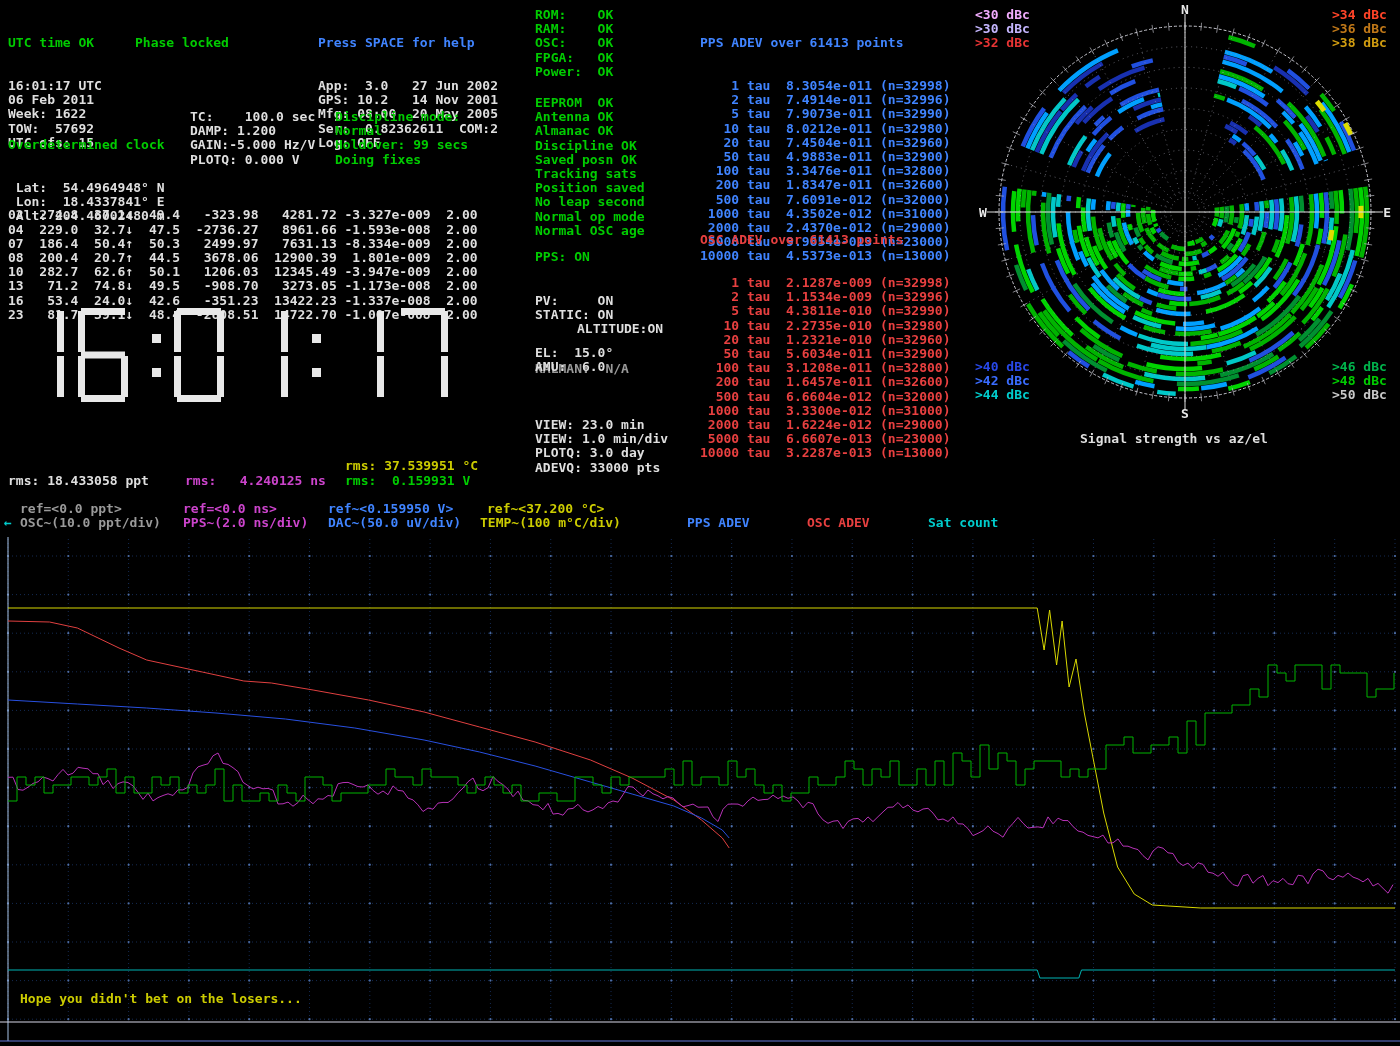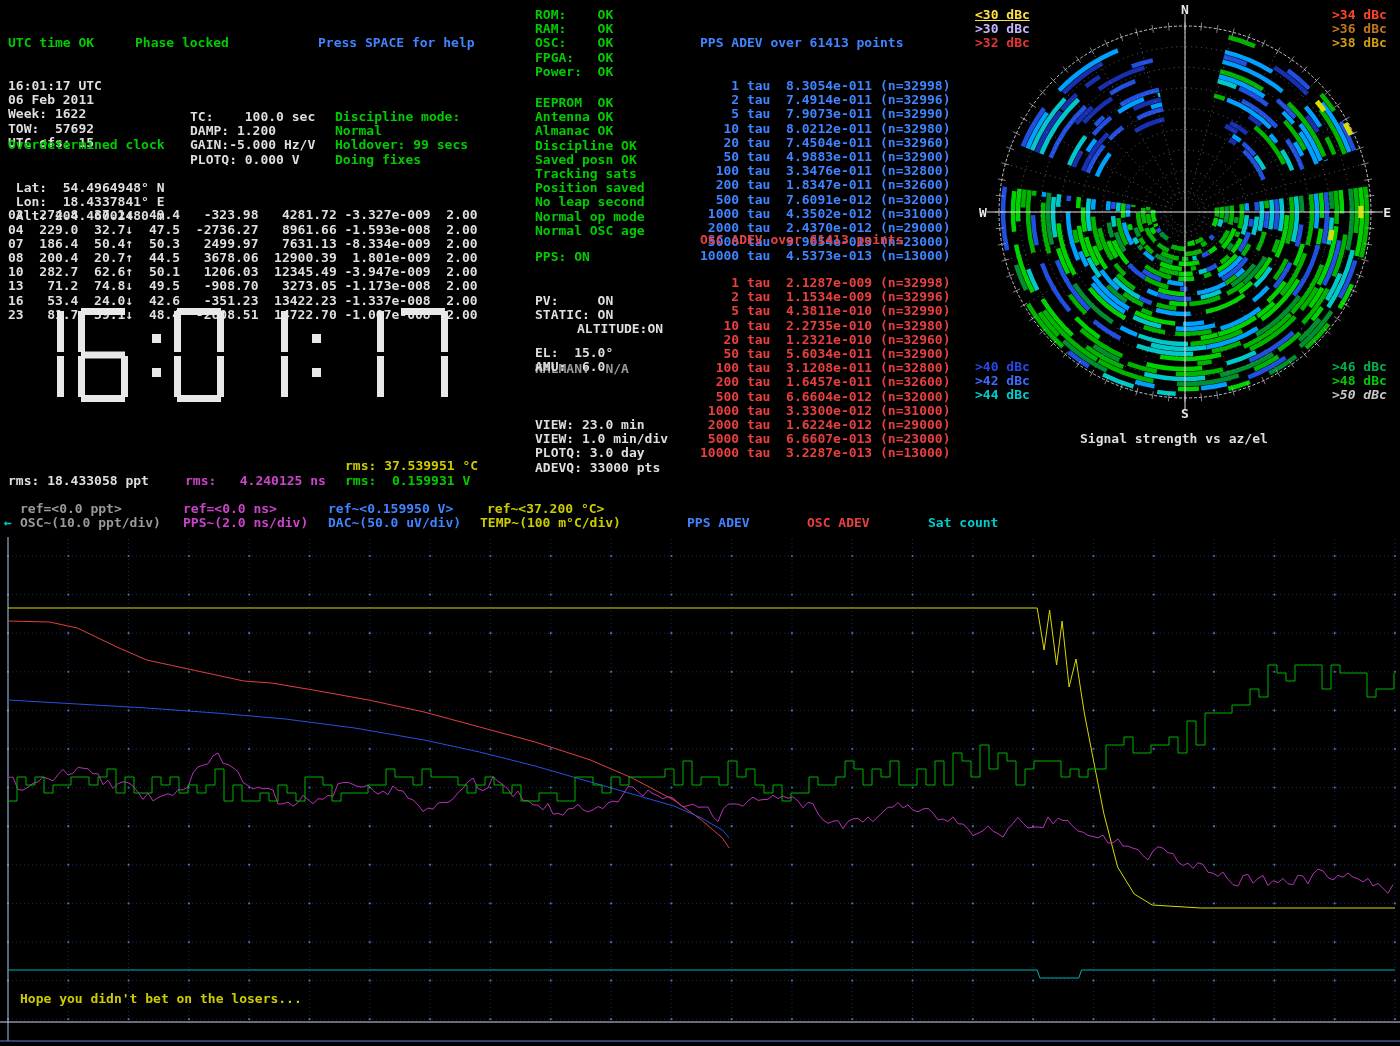--- a/index.html
+++ b/index.html
@@ -26,20 +26,21 @@
     <div class="tline green">UTC time OK</div>
     <div><div class="tline white">16:01:17 UTC</div><div class="tline white">06 Feb 2011</div><div class="tline white">Week: 1622</div><div class="tline white">TOW:  57692</div><div class="tline white">UTC ofs: 15</div></div>
   </div>
 
   <div class="blk" style="left:135px;top:8px">
     <div class="tline green">Phase locked</div>
   </div>
 
   <div class="blk" style="left:318px;top:8px">
     <div class="tline blue">Press SPACE for help</div>
+    <div><div class="tline white">App:  3.0   27 Jun 2002</div><div class="tline white">GPS: 10.2   14 Nov 2001</div><div class="tline white">Mfg: 08:00  20 May 2005</div><div class="tline white">Ser:  0.82362611  COM:2</div><div class="tline white">Log: OFF</div></div>
   </div>
 
   <div class="blk" style="left:535px;top:8px"><div><div class="tline green">ROM:    OK</div><div class="tline green">RAM:    OK</div><div class="tline green">OSC:    OK</div><div class="tline green">FPGA:   OK</div><div class="tline green">Power:  OK</div></div></div>
 
   <div class="blk" style="left:8px;top:110px">
     <div class="tline green">Overdetermined clock</div>
     <div><div class="tline white"> Lat:  54.4964948° N</div><div class="tline white"> Lon:  18.4337841° E</div><div class="tline white"> Alt: 204.46002480 m</div></div>
   </div>
 
   <div class="blk" style="left:190px;top:110px"><div><div class="tline white">TC:    100.0 sec</div><div class="tline white">DAMP: 1.200</div><div class="tline white">GAIN:-5.000 Hz/V</div><div class="tline white">PLOTQ: 0.000 V</div></div></div>
@@ -534,22 +535,22 @@
       <line x1="194.13765481992618" y1="28.692564947302316" x2="193.44040887794492" y2="20.723007362568353" stroke="#b8b8c0" stroke-width="0.7"></line>
       <line x1="12" y1="210" x2="408" y2="210" stroke="#e0e0e0" stroke-width="1"></line>
       <line x1="210" y1="12" x2="210" y2="408" stroke="#e0e0e0" stroke-width="1"></line>
       <text x="210" y="12" fill="#e8e8e8" font-size="13" font-weight="bold" text-anchor="middle" font-family="DejaVu Sans Mono, Liberation Mono, monospace">N</text>
       <text x="210" y="416" fill="#e8e8e8" font-size="13" font-weight="bold" text-anchor="middle" font-family="DejaVu Sans Mono, Liberation Mono, monospace">S</text>
       <text x="4" y="215" fill="#e8e8e8" font-size="13" font-weight="bold" text-anchor="start" font-family="DejaVu Sans Mono, Liberation Mono, monospace">W</text>
       <text x="416" y="215" fill="#e8e8e8" font-size="13" font-weight="bold" text-anchor="end" font-family="DejaVu Sans Mono, Liberation Mono, monospace">E</text>
     </svg>
 
   <div class="blk" style="left:975px;top:360px"><div><div class="tline" style="color: rgb(40, 72, 232);">&gt;40 dBc</div><div class="tline" style="color: rgb(58, 108, 255);">&gt;42 dBc</div><div class="tline" style="color: rgb(0, 204, 204);">&gt;44 dBc</div></div></div>
-  <div class="blk" style="left:1332px;top:360px"><div><div class="tline" style="color: rgb(0, 180, 76);">&gt;46 dBc</div><div class="tline" style="color: rgb(0, 204, 0);">&gt;48 dBc</div><div class="tline" style="color: rgb(200, 200, 200); font-style: italic;">&gt;50 dBc</div></div></div>
-  <div class="blk" style="left:975px;top:8px"><div><div class="tline" style="color: #fde047; text-decoration: underline;">&lt;30 dBc</div><div class="tline" style="color: #c4b5fd;">&gt;30 dBc</div><div class="tline" style="color: rgb(232, 52, 52);">&gt;32 dBc</div></div></div>
+  <div class="blk" style="left:1332px;top:360px"><div><div class="tline" style="color: rgb(0, 180, 76);">&gt;46 dBc</div><div class="tline" style="color: rgb(0, 204, 0);">&gt;48 dBc</div><div class="tline" style="color: rgb(200, 200, 200);">&gt;50 dBc</div></div></div>
+  <div class="blk" style="left:975px;top:8px"><div><div class="tline" style="color: #f0abfc;">&lt;30 dBc</div><div class="tline" style="color: #c4b5fd;">&gt;30 dBc</div><div class="tline" style="color: rgb(232, 52, 52);">&gt;32 dBc</div></div></div>
   <div class="blk" style="left:1332px;top:8px"><div><div class="tline" style="color: rgb(255, 68, 40);">&gt;34 dBc</div><div class="tline" style="color: rgb(192, 120, 24);">&gt;36 dBc</div><div class="tline" style="color: rgb(208, 156, 16);">&gt;38 dBc</div></div></div>
 
   <div class="blk white" style="left:1080px;top:432px">Signal strength vs az/el</div>
 
   <div class="blk gray" style="left:20px;top:502px">ref=&lt;0.0 ppt&gt;</div>
   <div class="blk magenta" style="left:183px;top:502px">ref=&lt;0.0 ns&gt;</div>
   <div class="blk blue" style="left:328px;top:502px">ref~&lt;0.159950 V&gt;</div>
   <div class="blk yellow" style="left:487px;top:502px">ref~&lt;37.200 °C&gt;</div>
 
   <div class="blk cyan" style="left:4px;top:516px">←</div>

